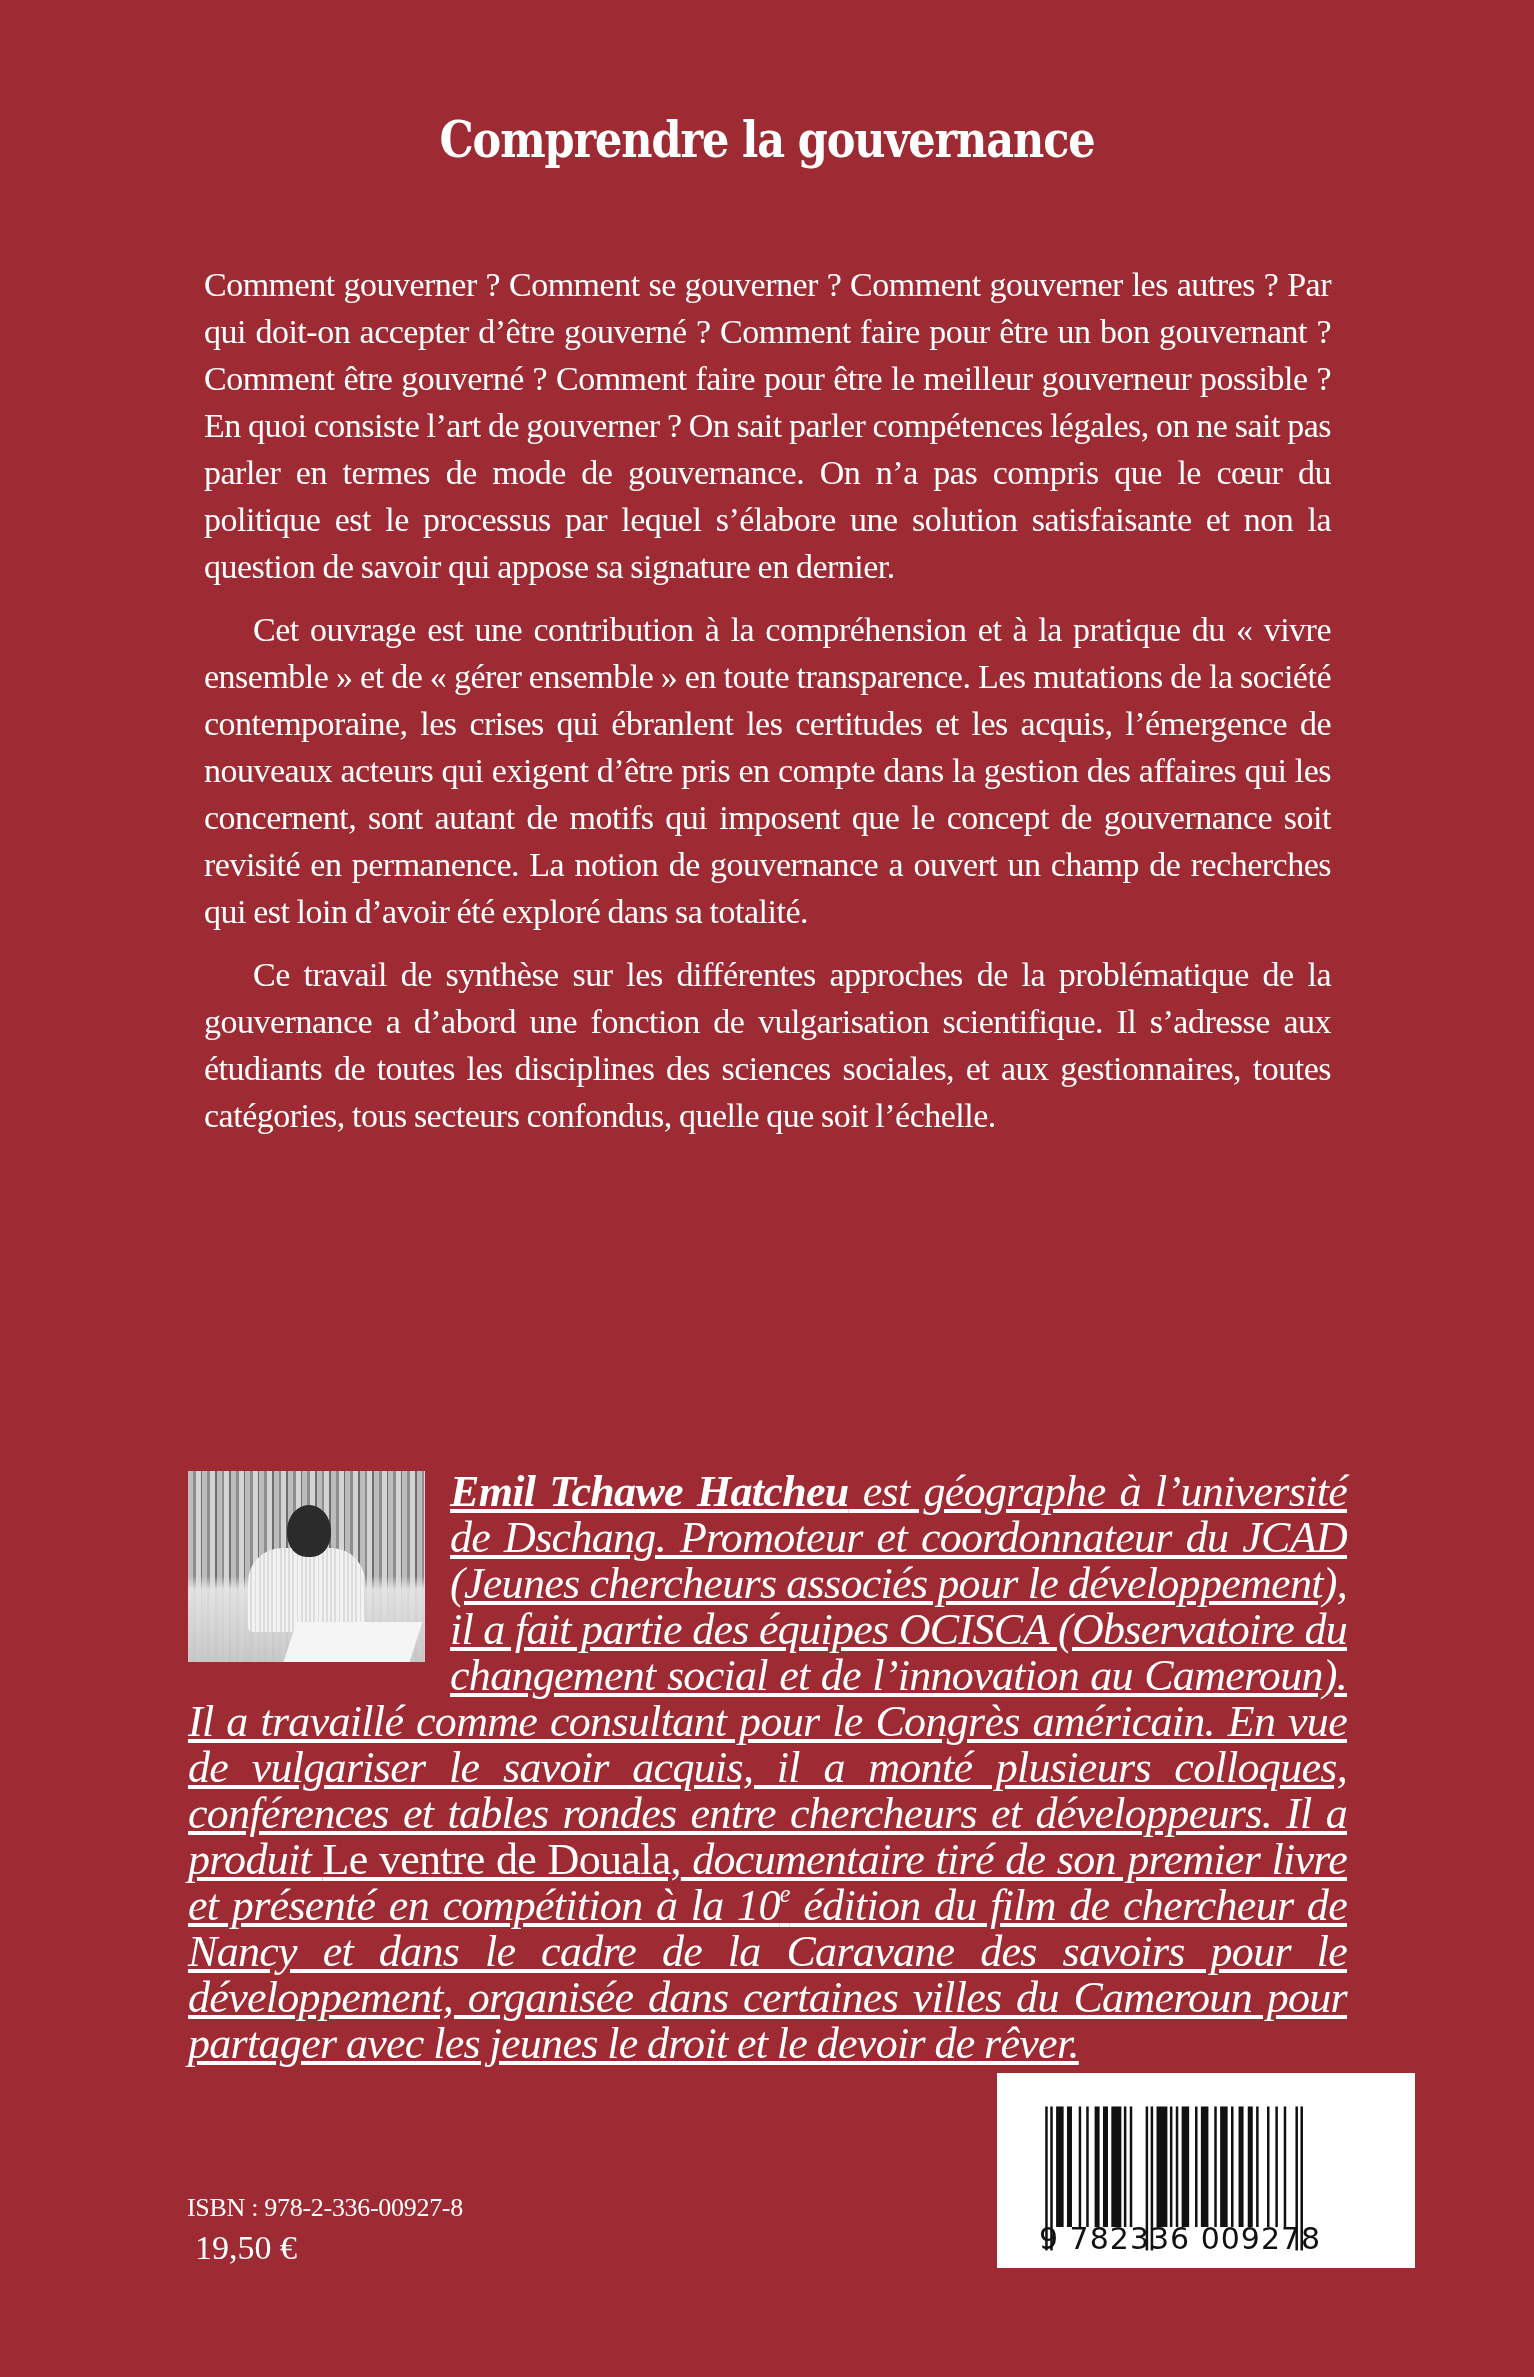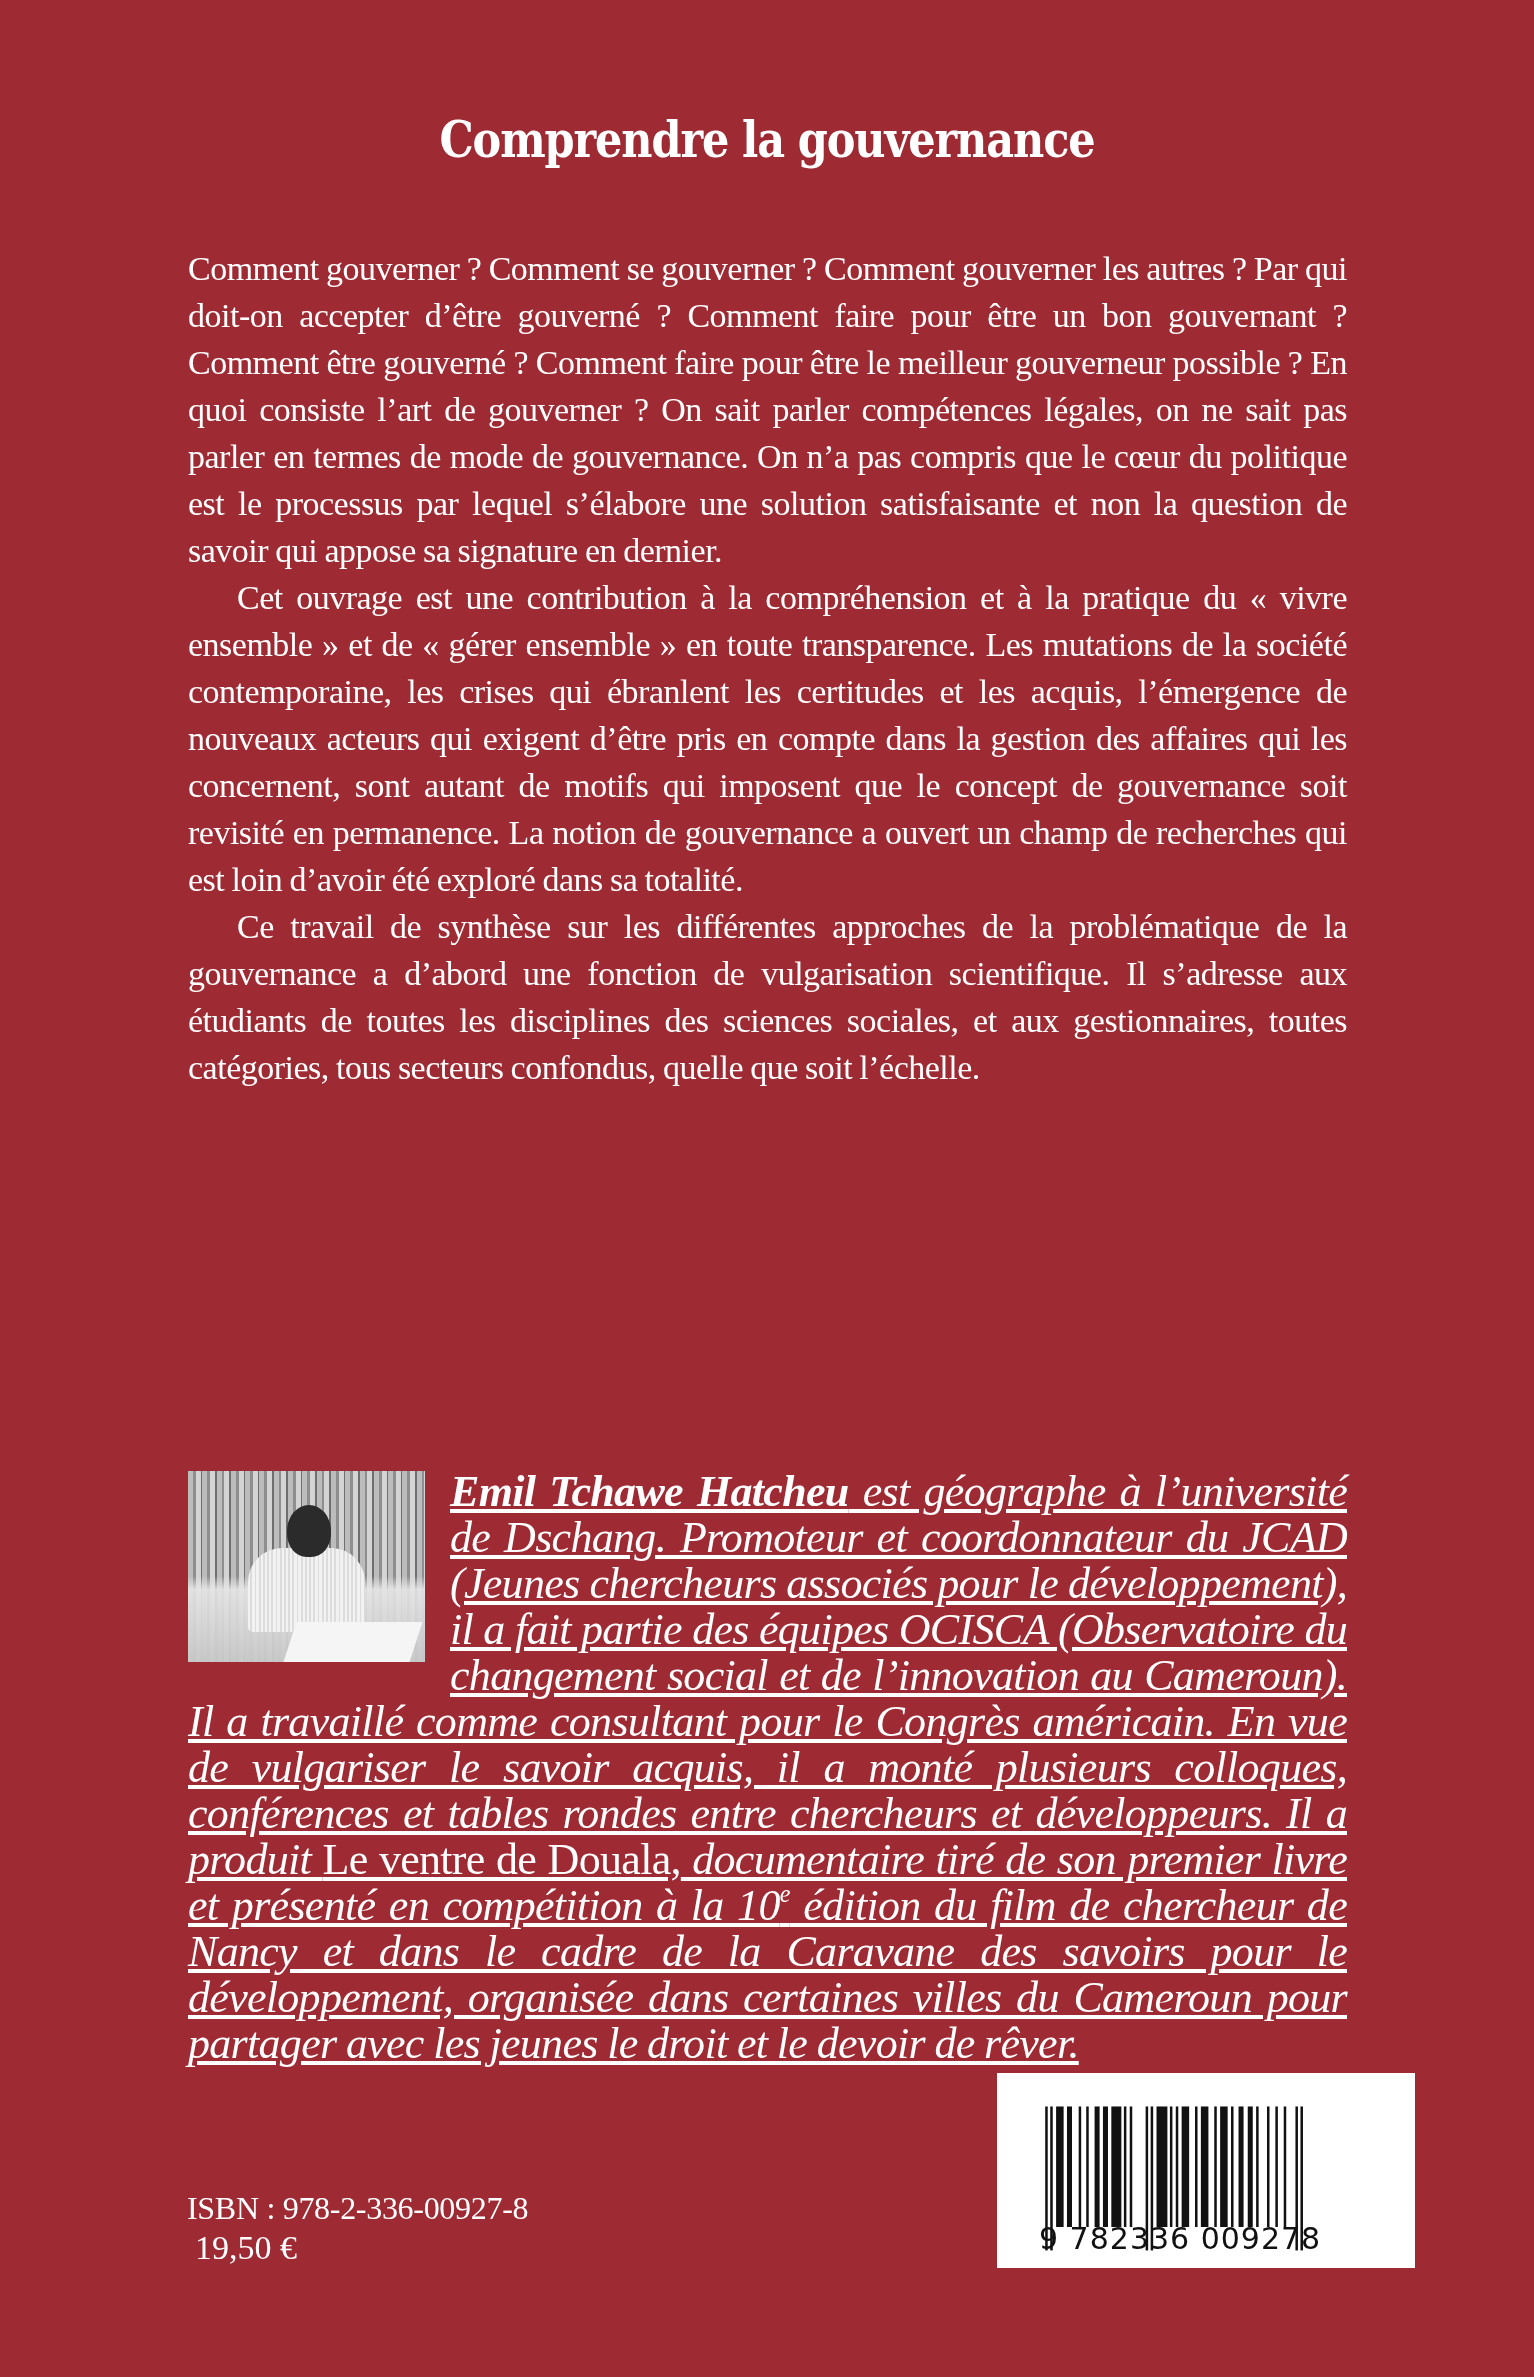--- a/index.html
+++ b/index.html
@@ -31,21 +31,21 @@
       top: 245px;
       left: 188px;
       width: 1159px;
       font-size: 34px;
       line-height: 47px;
       text-align: justify;
       text-align-last: left;
       letter-spacing: -0.5px;
       word-spacing: -0.8px;
     }
-    .body-text p { margin: 0; }
+    .body-text p { margin: 16px; }
     .body-text p.indent { text-indent: 49px; }
     .bio {
       position: absolute;
       top: 1469px;
       left: 188px;
       width: 1159px;
       font-size: 44px;
       line-height: 46px;
       font-style: italic;
       text-align: justify;
@@ -88,21 +88,21 @@
     }
     .bio .author-name {
       font-weight: bold;
     }
     .bio .upright { font-style: normal; }
     .bio sup { font-size: 0.55em; vertical-align: 0.75em; line-height: 0; }
     .isbn {
       position: absolute;
       top: 2191px;
       left: 187px;
-      font-size: 32px;
+      font-size: 26px;
       line-height: 34px;
       letter-spacing: -0.3px;
     }
     .price {
       position: absolute;
       top: 2228px;
       left: 195px;
       font-size: 34px;
       line-height: 40px;
       text-align: center;

